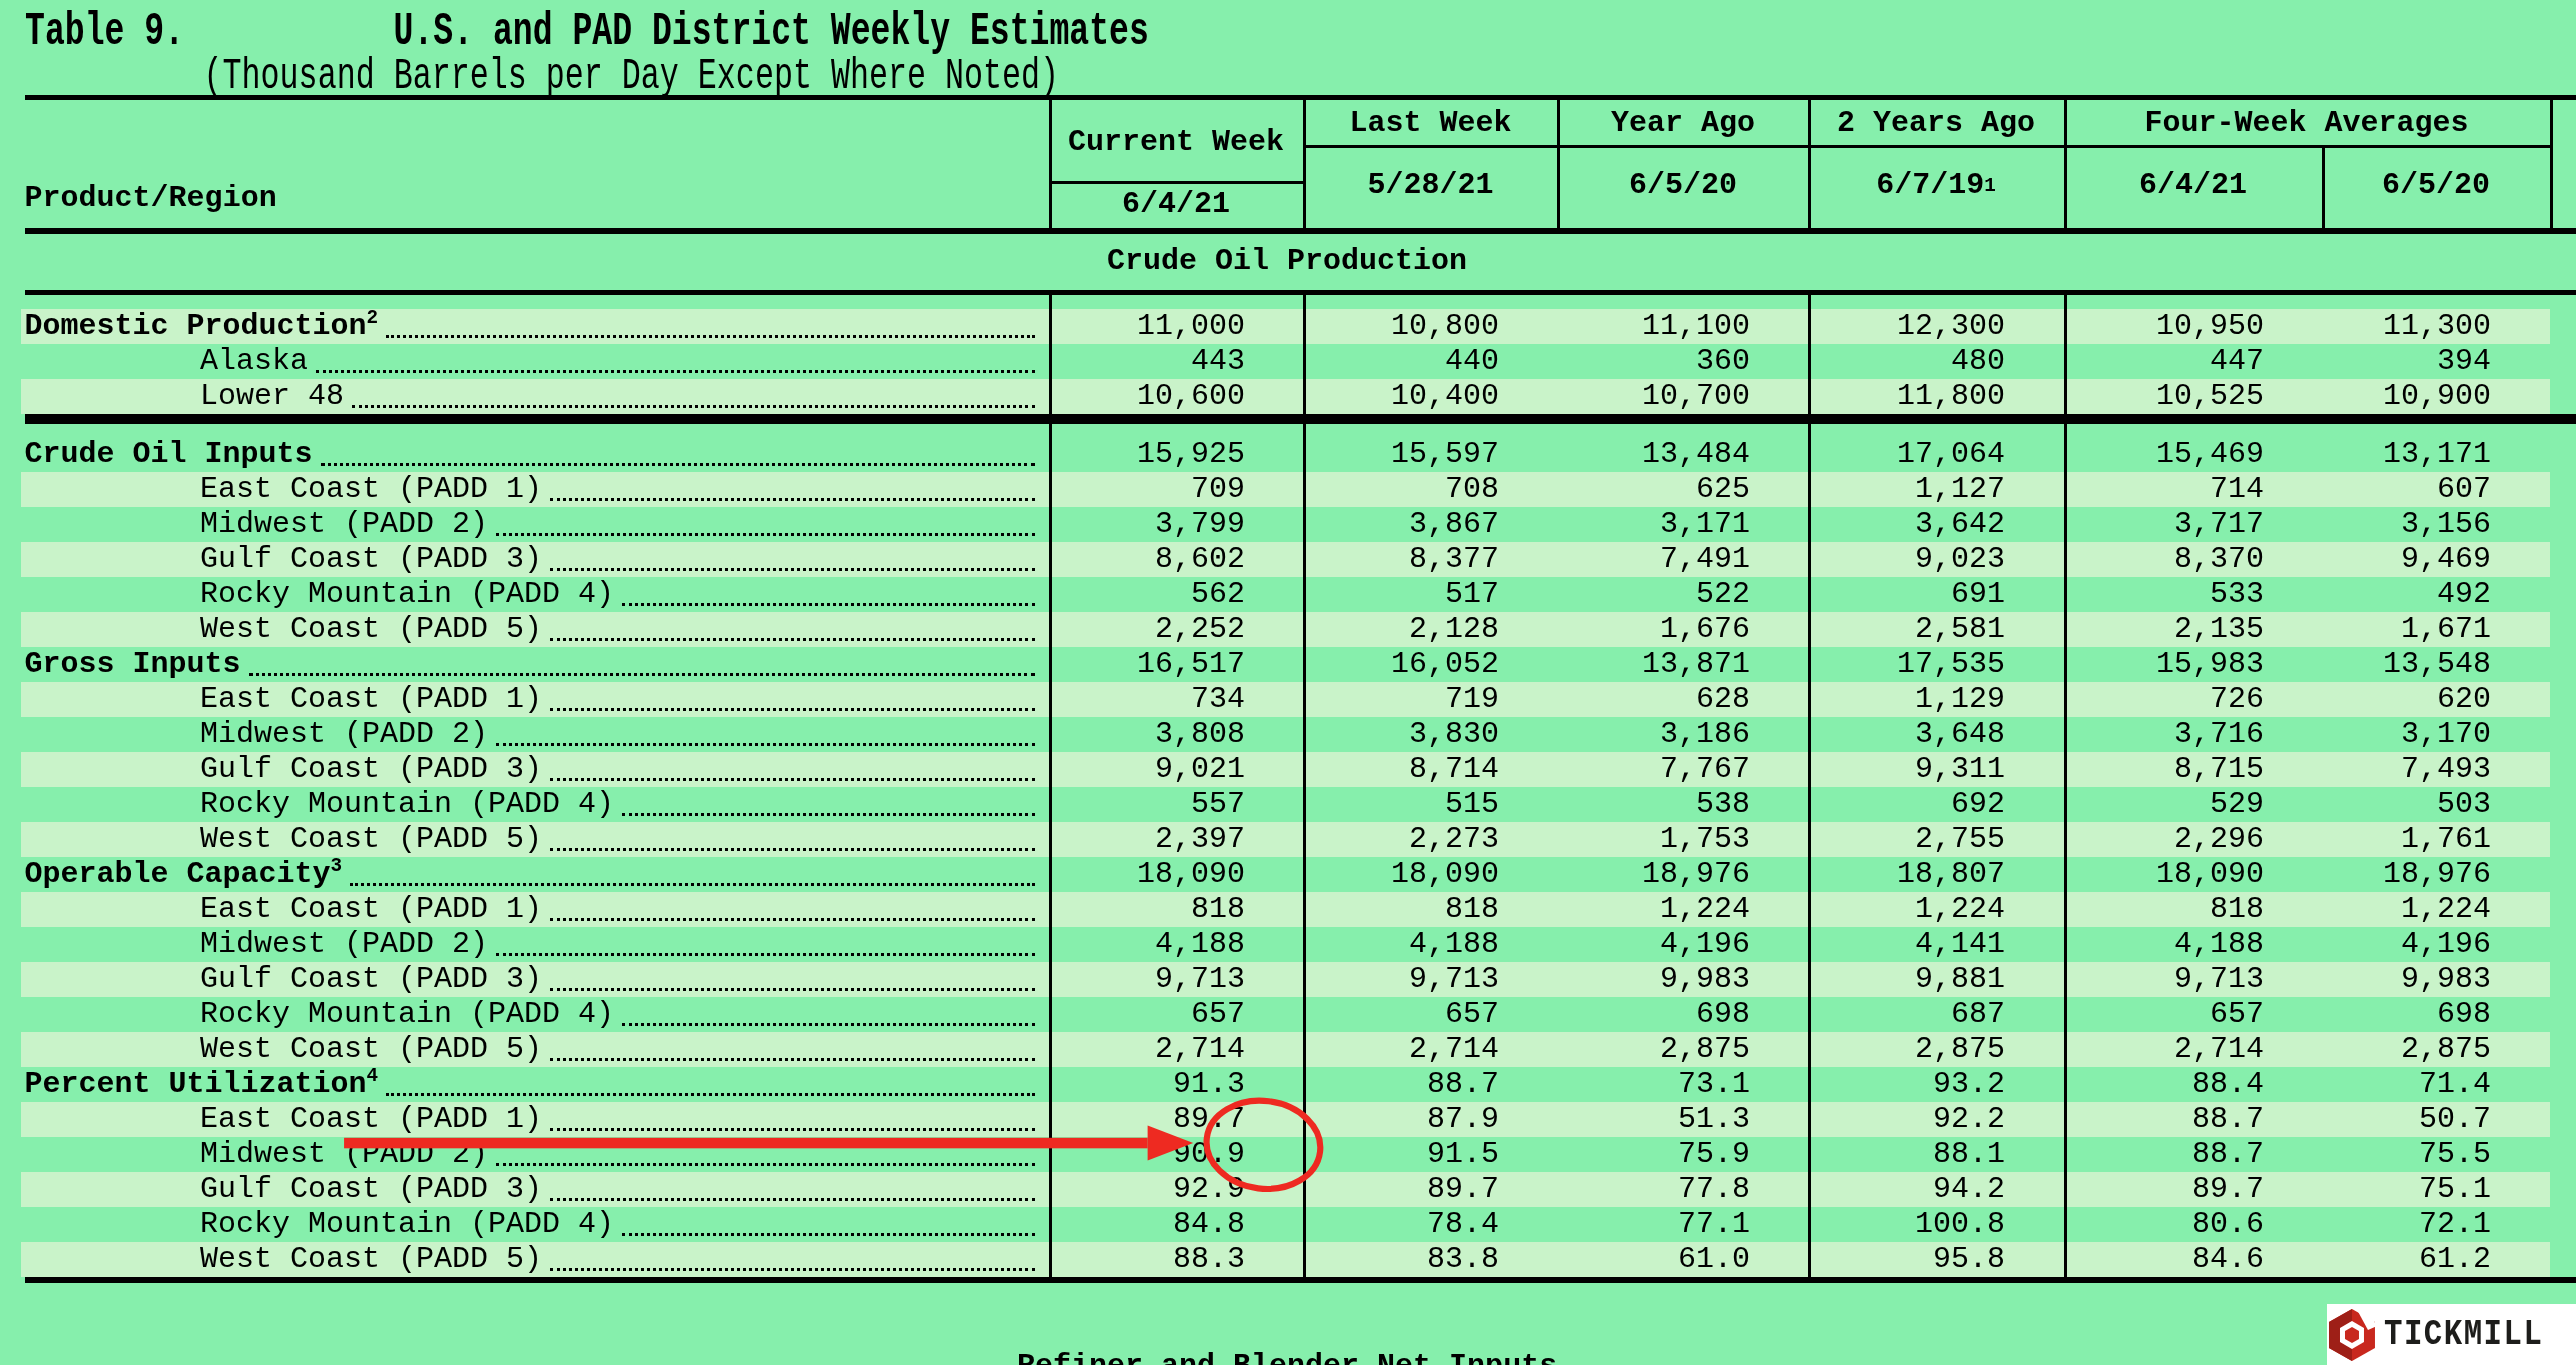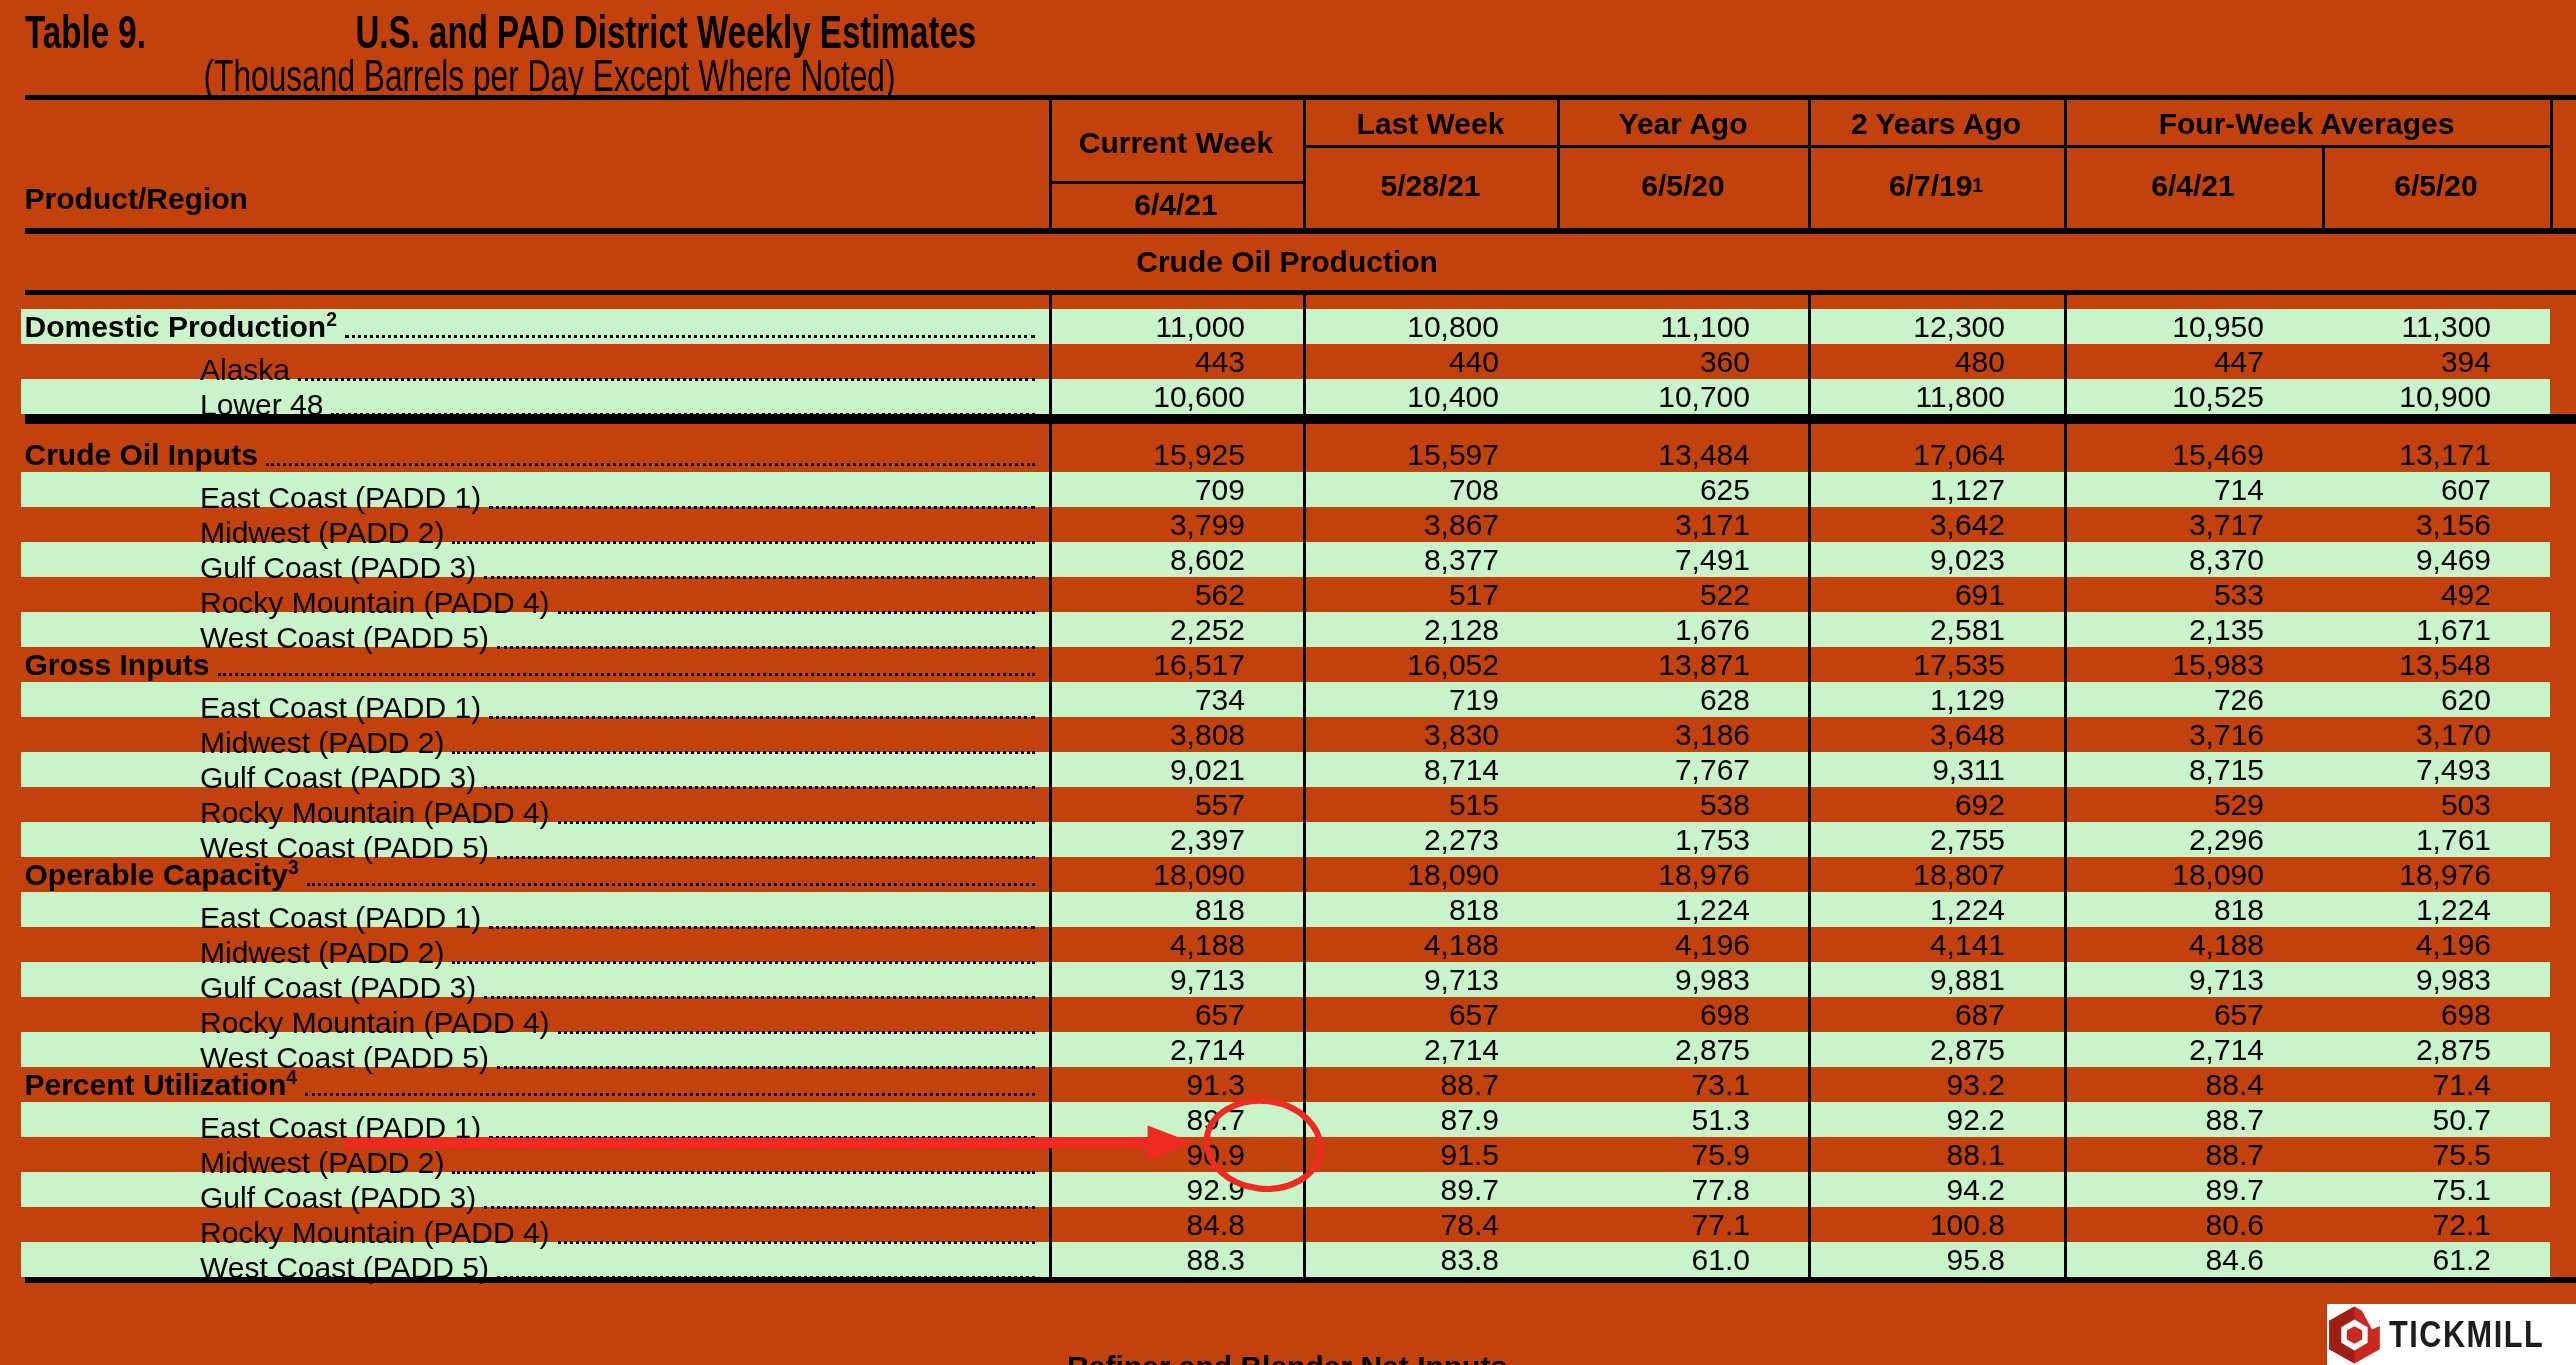--- a/index.html
+++ b/index.html
@@ -1,19 +1,19 @@
 <!DOCTYPE html>
 <html style="font-size:14px"><head>
 <meta charset="utf-8">
 <style>
   html,body{margin:0;padding:0;background:#ffffff;}
   #page{
     position:relative; width:2576px; height:1365px; overflow:hidden;
-    background:#c2410c; color:#000;
-    font-family:Liberation Sans, sans-serif;
+    background:#86efac; color:#000;
+    font-family:Liberation Mono, monospace;
     font-size:30px; line-height:35px;
   }
   
   .title-line1{position:absolute; top:8.8px; left:24.6px; font-weight:bold; font-size:46px; line-height:46px;
     transform:scaleX(0.72); transform-origin:left top; white-space:nowrap;}
   .title-main{margin-left:291px;}
   .title-line2{position:absolute; top:54px; left:24.6px; font-size:44px; line-height:44px;
     transform:scaleX(0.72); transform-origin:left top; white-space:nowrap; padding-left:248px;}
   
   .thick-rule{height:5.3px; background:#000; margin-left:24.6px;}
@@ -22,21 +22,21 @@
   #table-header{position:relative; height:128px;}
   .hdr-cell{position:absolute; display:flex; align-items:center; justify-content:center;
     text-align:center; font-weight:bold;}
   .vline{position:absolute; width:2.6px; background:#000;}
   .hline{position:absolute; height:2.6px; background:#000;}
   #prod-region{position:absolute; left:24.6px; top:0; height:128px; display:flex; align-items:center; font-weight:bold;margin-top:34px;}
   
   .section-title{height:56px; display:flex; align-items:center; justify-content:center;
     font-weight:bold; width:2525px; margin-left:24.6px;}
   .rows-block{position:relative;}
-  .data-row{height:35px; display:flex; align-items:flex-start; margin-left:21px; width:2529px; box-sizing:border-box;}
+  .data-row{height:35px; display:flex; align-items:flex-end; margin-left:21px; width:2529px; box-sizing:border-box;}
   .data-row.green{background:#c9f3c9;}
   .label-cell{width:1028px; display:flex; align-items:center; box-sizing:border-box; padding-left:3.5px; overflow:hidden;}
   .label-cell.indent{padding-left:179px;margin-top:8px;}
   .label-text{white-space:nowrap;}
   .label-text.bold{font-weight:bold;}
   .leader{flex:1; border-bottom:3.5px dotted #000; margin:0 14px 6.1px 8px; height:0; align-self:flex-end;}
   .val-cell{text-align:right; padding-right:14px; box-sizing:border-box; white-space:nowrap;}
   .w0{width:210px}.w1{width:254px}.w2{width:251px}.w3{width:255px}.w4{width:259px}.w5{width:227px}
   sup{font-size:19.3px; line-height:0;}
   

